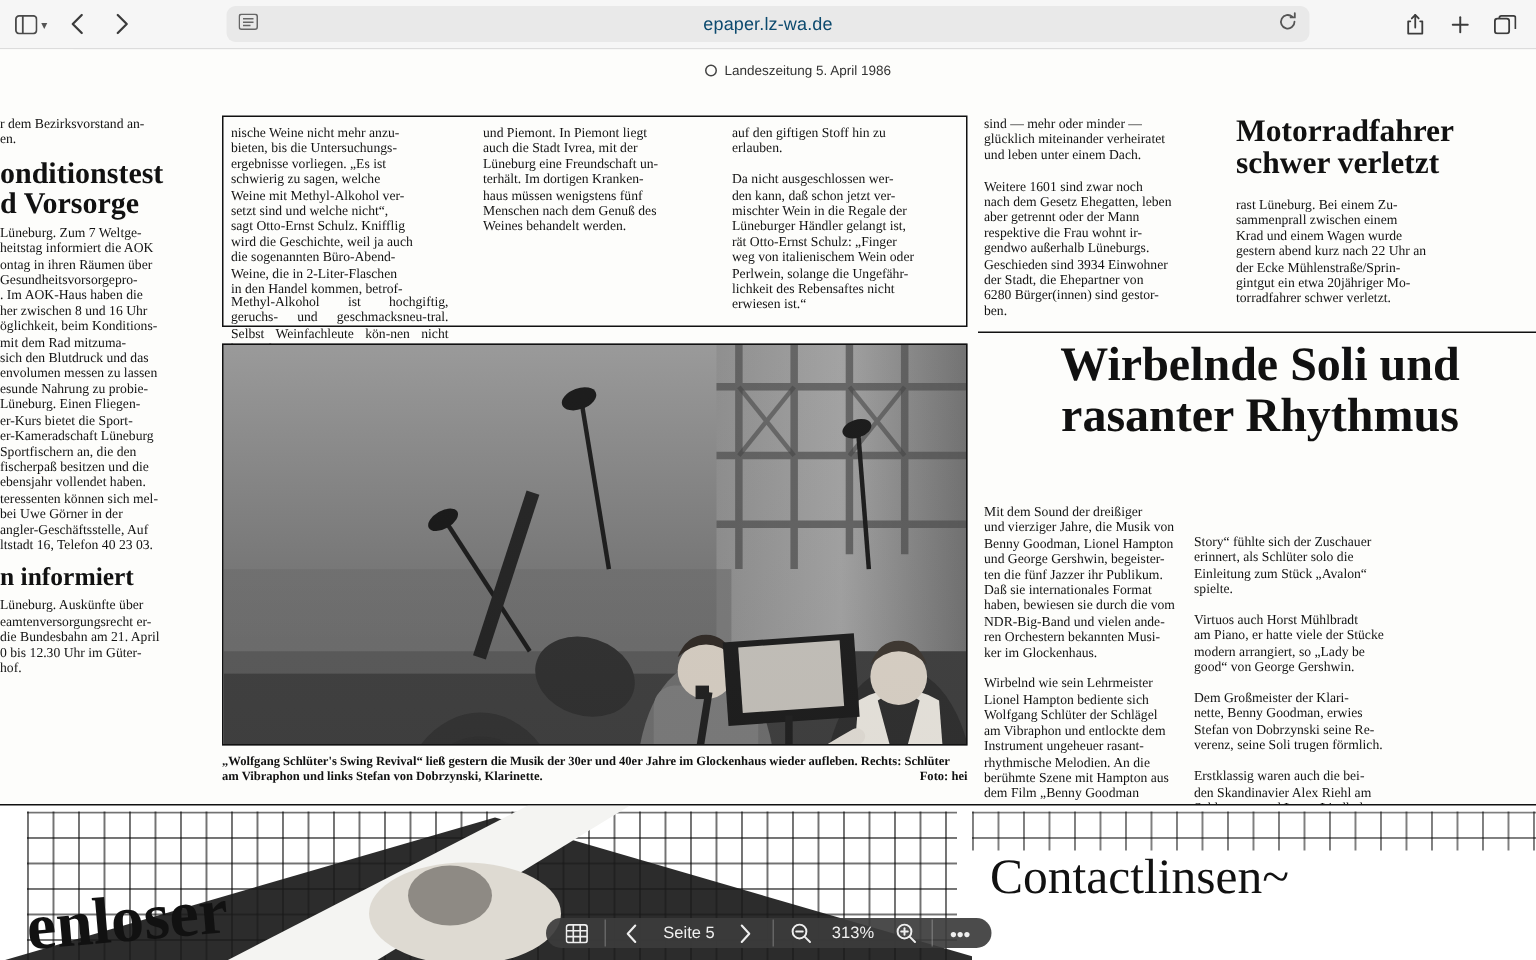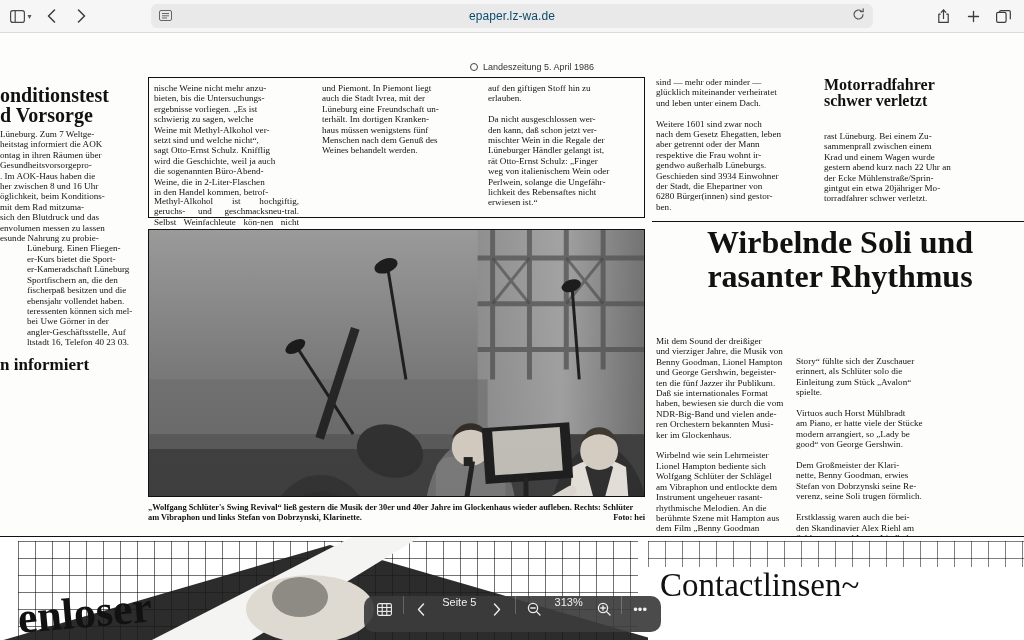--- a/index.html
+++ b/index.html
@@ -85,21 +85,21 @@
   .paper {
     position: absolute;
     left: 0; top: 0;
     width: 1024px; height: 607px;
     background: #fdfdfb;
     color: #111;
   }
   .pg-head {
     position: absolute; top: 9px; left: 470px; width: 280px;
     font-size: 9px; color: #333;
-    display: flex; align-items: center; gap: 5px; margin-top: 20px;
+    display: flex; align-items: center; gap: 5px;
   }
   .pg-head .dot { width: 8px; height: 8px; border:1px solid #444; border-radius:50%; display:inline-block;}
 
   
   .col { position: absolute; font-family: "Liberation Serif", serif; }
   .just { text-align: justify; hyphens: auto; }
   .body-txt { font-size: 9.1px; line-height: 10.4px; color: #131313; }
 
   h1.headline {
     font-family: "Liberation Serif", serif;
@@ -175,24 +175,24 @@
     font-weight: 700;
     font-size: 44px;
     color: #111;
     transform: rotate(-5deg);
     transform-origin: left bottom;
   }
 
   
   .toolbar {
     position: absolute; left: 364px; bottom: 8px;
-    width: 297px; height: 36px;
+    width: 297px; height: 20px;
     background: rgba(60,60,60,0.92);
     border-radius: 10px;
-    display: flex; 
+    display: flex; align-items: center;
     color: #fff;
     padding: 0 8px;
     gap: 2px;
   }
   .tb-btn {
     width: 28px; height: 26px;
     display: flex; align-items: center; justify-content: center;
     border-radius: 5px;
     color: #efefef;
     font-size: 13px;
@@ -298,44 +298,51 @@
 
   <div class="page">
     <div class="paper">
 
       <div class="pg-head">
         <span class="dot"></span>
         <span>Landeszeitung 5. April 1986</span>
       </div>
 
       <div class="col leftcol">
+        <div class="frag just" style="white-space:pre-line;">r dem Bezirksvorstand an-
+en.</div>
         <h2 style="white-space:pre-line;">onditionstest
 d Vorsorge</h2>
         <div class="body-txt just" style="white-space:pre-line;">Lüneburg. Zum 7 Weltge-
 heitstag informiert die AOK
 ontag in ihren Räumen über
 Gesundheitsvorsorgepro-
 . Im AOK-Haus haben die
 her zwischen 8 und 16 Uhr
 öglichkeit, beim Konditions-
 mit dem Rad mitzuma-
 sich den Blutdruck und das
 envolumen messen zu lassen
 esunde Nahrung zu probie-</div>
-        <div class="body-txt just" style="white-space:pre-line;padding-left:27px;">Lüneburg. Einen Fliegen-
+        <div class="body-txt just" style="white-space:pre-line;">Lüneburg. Einen Fliegen-
 er-Kurs bietet die Sport-
 er-Kameradschaft Lüneburg
 Sportfischern an, die den
 fischerpaß besitzen und die
 ebensjahr vollendet haben.
 teressenten können sich mel-
 bei Uwe Görner in der
 angler-Geschäftsstelle, Auf
 ltstadt 16, Telefon 40 23 03.</div>
         <h3 style="white-space:pre-line;">n informiert</h3>
+        <div class="body-txt just" style="white-space:pre-line;">Lüneburg. Auskünfte über
+eamtenversorgungsrecht er-
+die Bundesbahn am 21. April
+0 bis 12.30 Uhr im Güter-
+hof.</div>
       </div>
 
       <div style="position:absolute; left:148px; top:44px; width:497px; height:141px; border:1px solid #111;"></div>
 
       <div class="col body-txt just" style="left:154px; top:50px; width:145px; white-space:pre-line;">nische Weine nicht mehr anzu-
 bieten, bis die Untersuchungs-
 ergebnisse vorliegen. „Es ist
 schwierig zu sagen, welche
 Weine mit Methyl-Alkohol ver-
 setzt sind und welche nicht“,
@@ -374,21 +381,21 @@
 Weitere 1601 sind zwar noch
 nach dem Gesetz Ehegatten, leben
 aber getrennt oder der Mann
 respektive die Frau wohnt ir-
 gendwo außerhalb Lüneburgs.
 Geschieden sind 3934 Einwohner
 der Stadt, die Ehepartner von
 6280 Bürger(innen) sind gestor-
 ben.</div>
 
-      <h1 class="headline" style="position:absolute; left:824px; top:44px; width:196px; font-size:16px; white-space:pre-line;">Motorradfahrer
+      <h1 class="headline" style="position:absolute; left:824px; top:44px; width:196px; font-size:21px; white-space:pre-line;">Motorradfahrer
 schwer verletzt</h1>
       <div class="col body-txt just" style="left:824px; top:98px; width:196px; white-space:pre-line;">rast Lüneburg. Bei einem Zu-
 sammenprall zwischen einem
 Krad und einem Wagen wurde
 gestern abend kurz nach 22 Uhr an
 der Ecke Mühlenstraße/Sprin-
 gintgut ein etwa 20jähriger Mo-
 torradfahrer schwer verletzt.</div>
 
       <div style="position:absolute; left:652px; top:188px; width:372px; border-top:1px solid #111;"></div>

